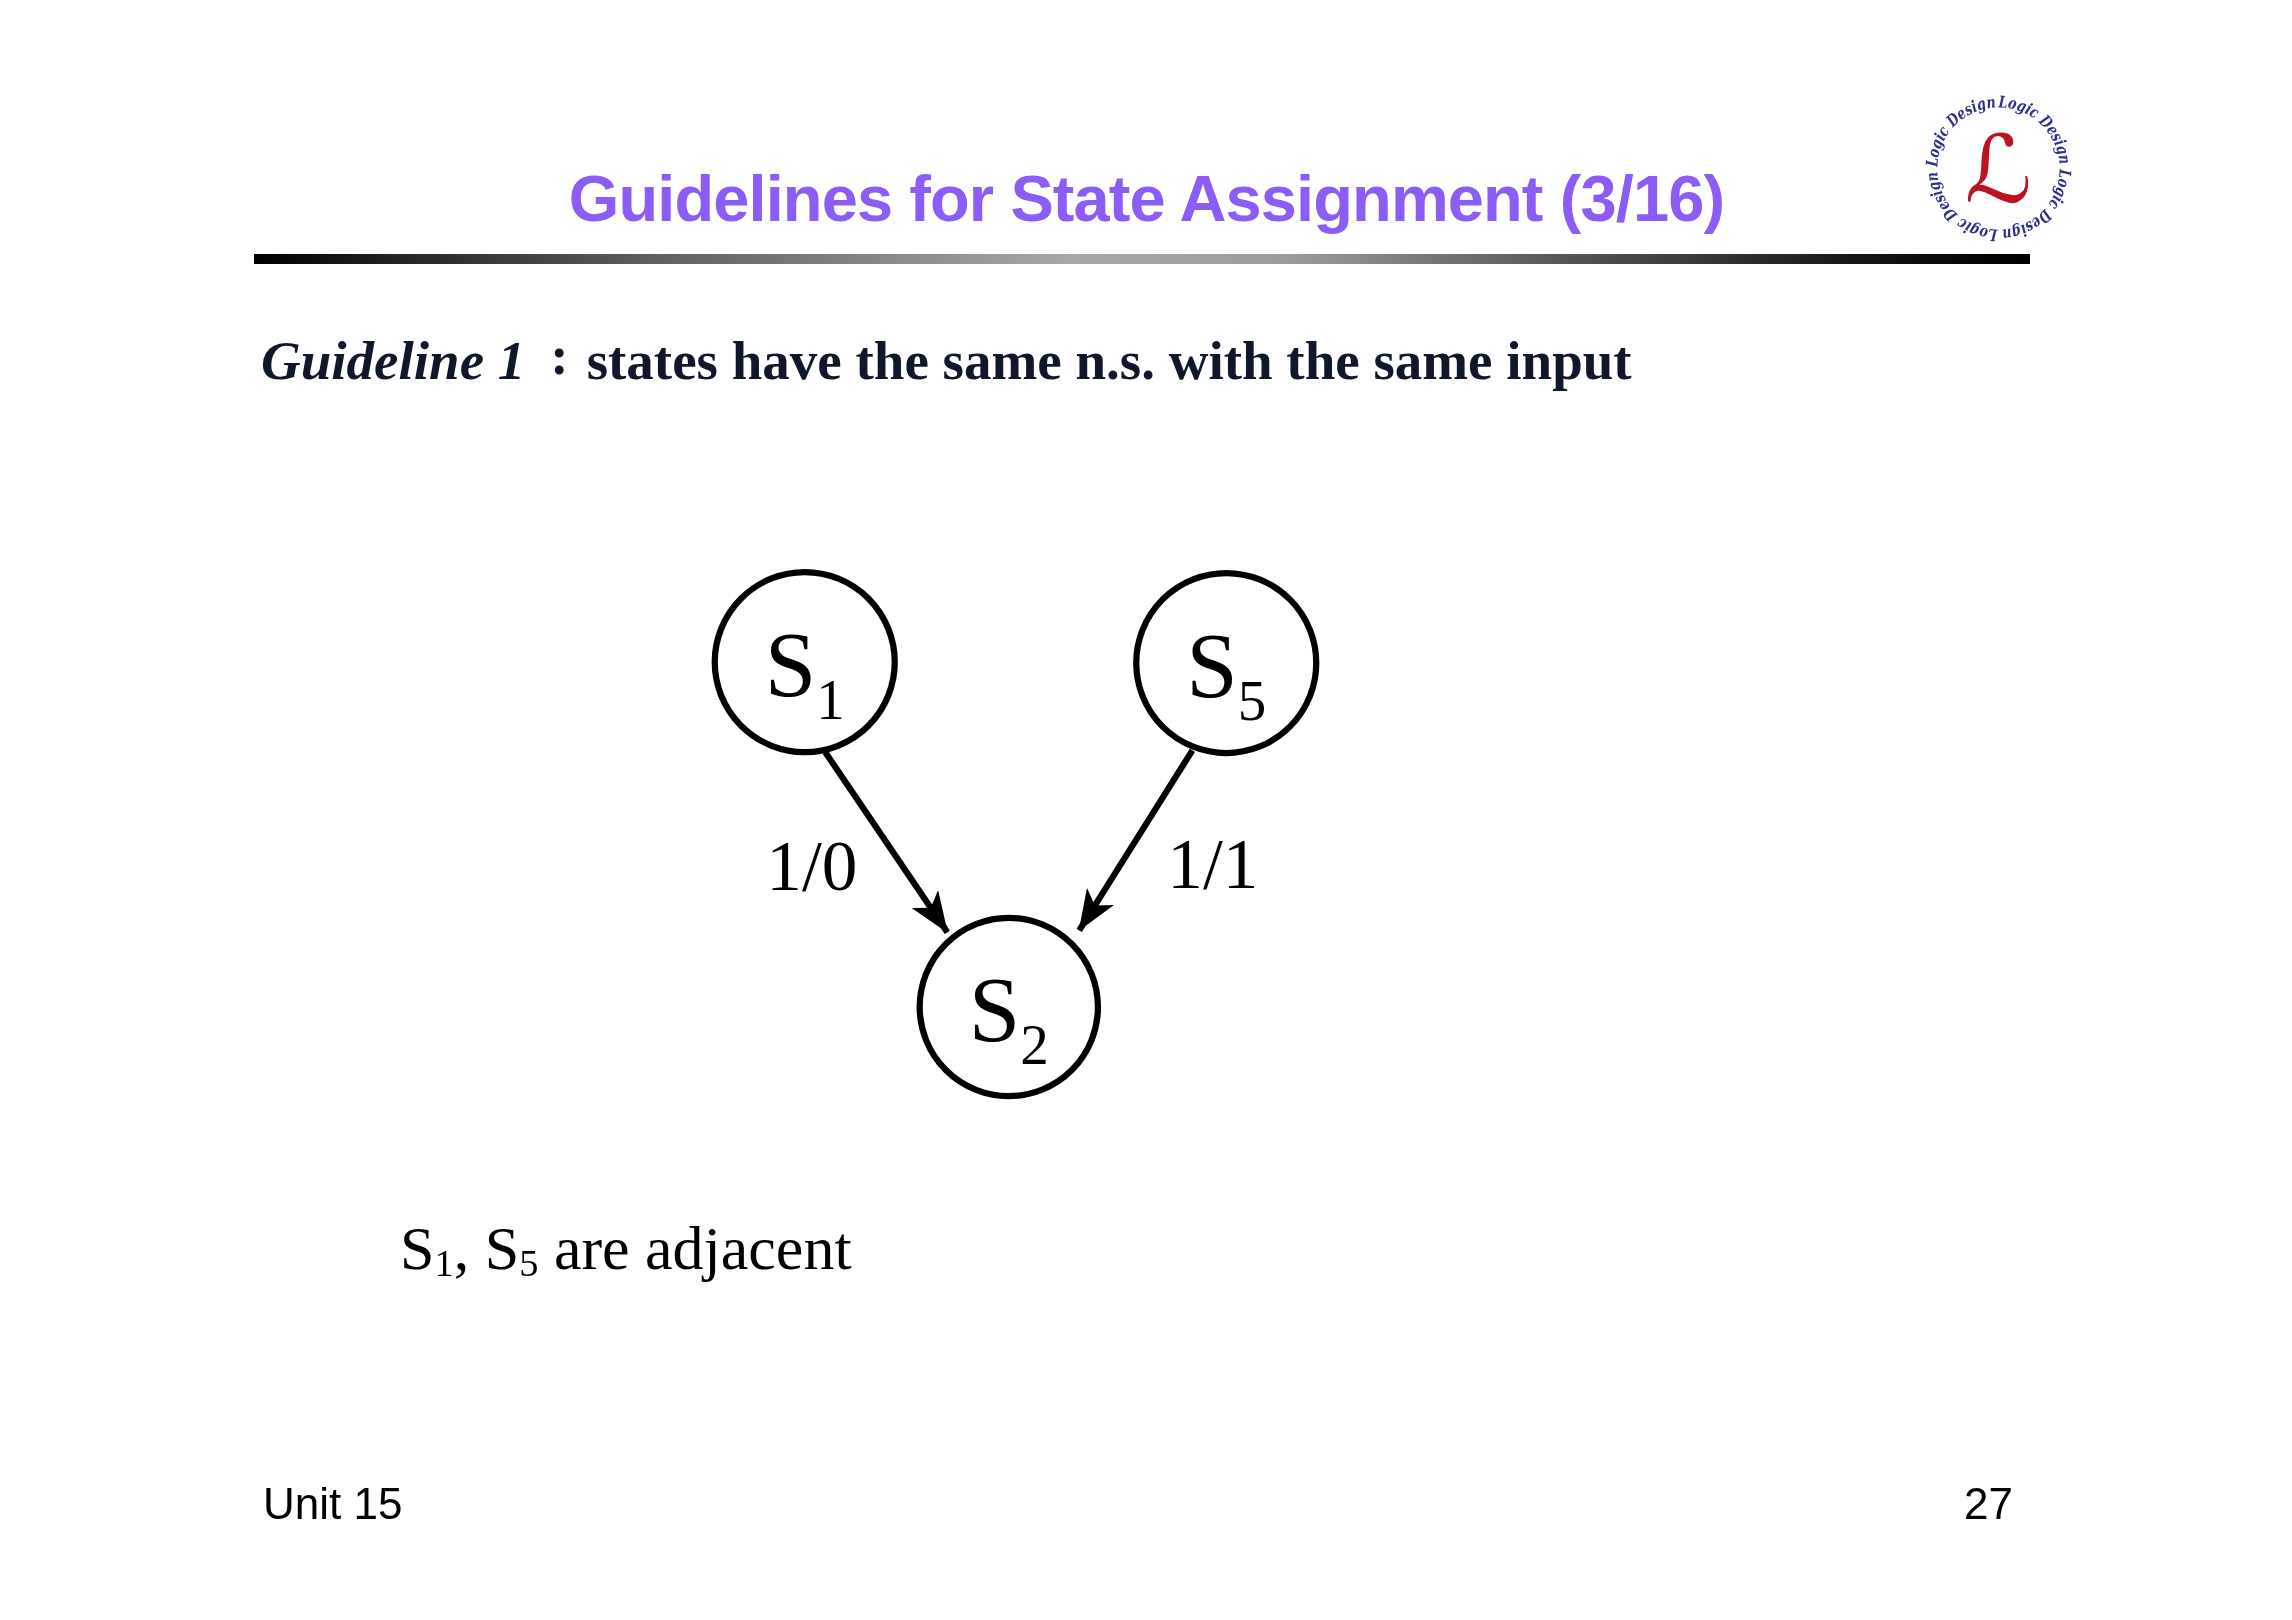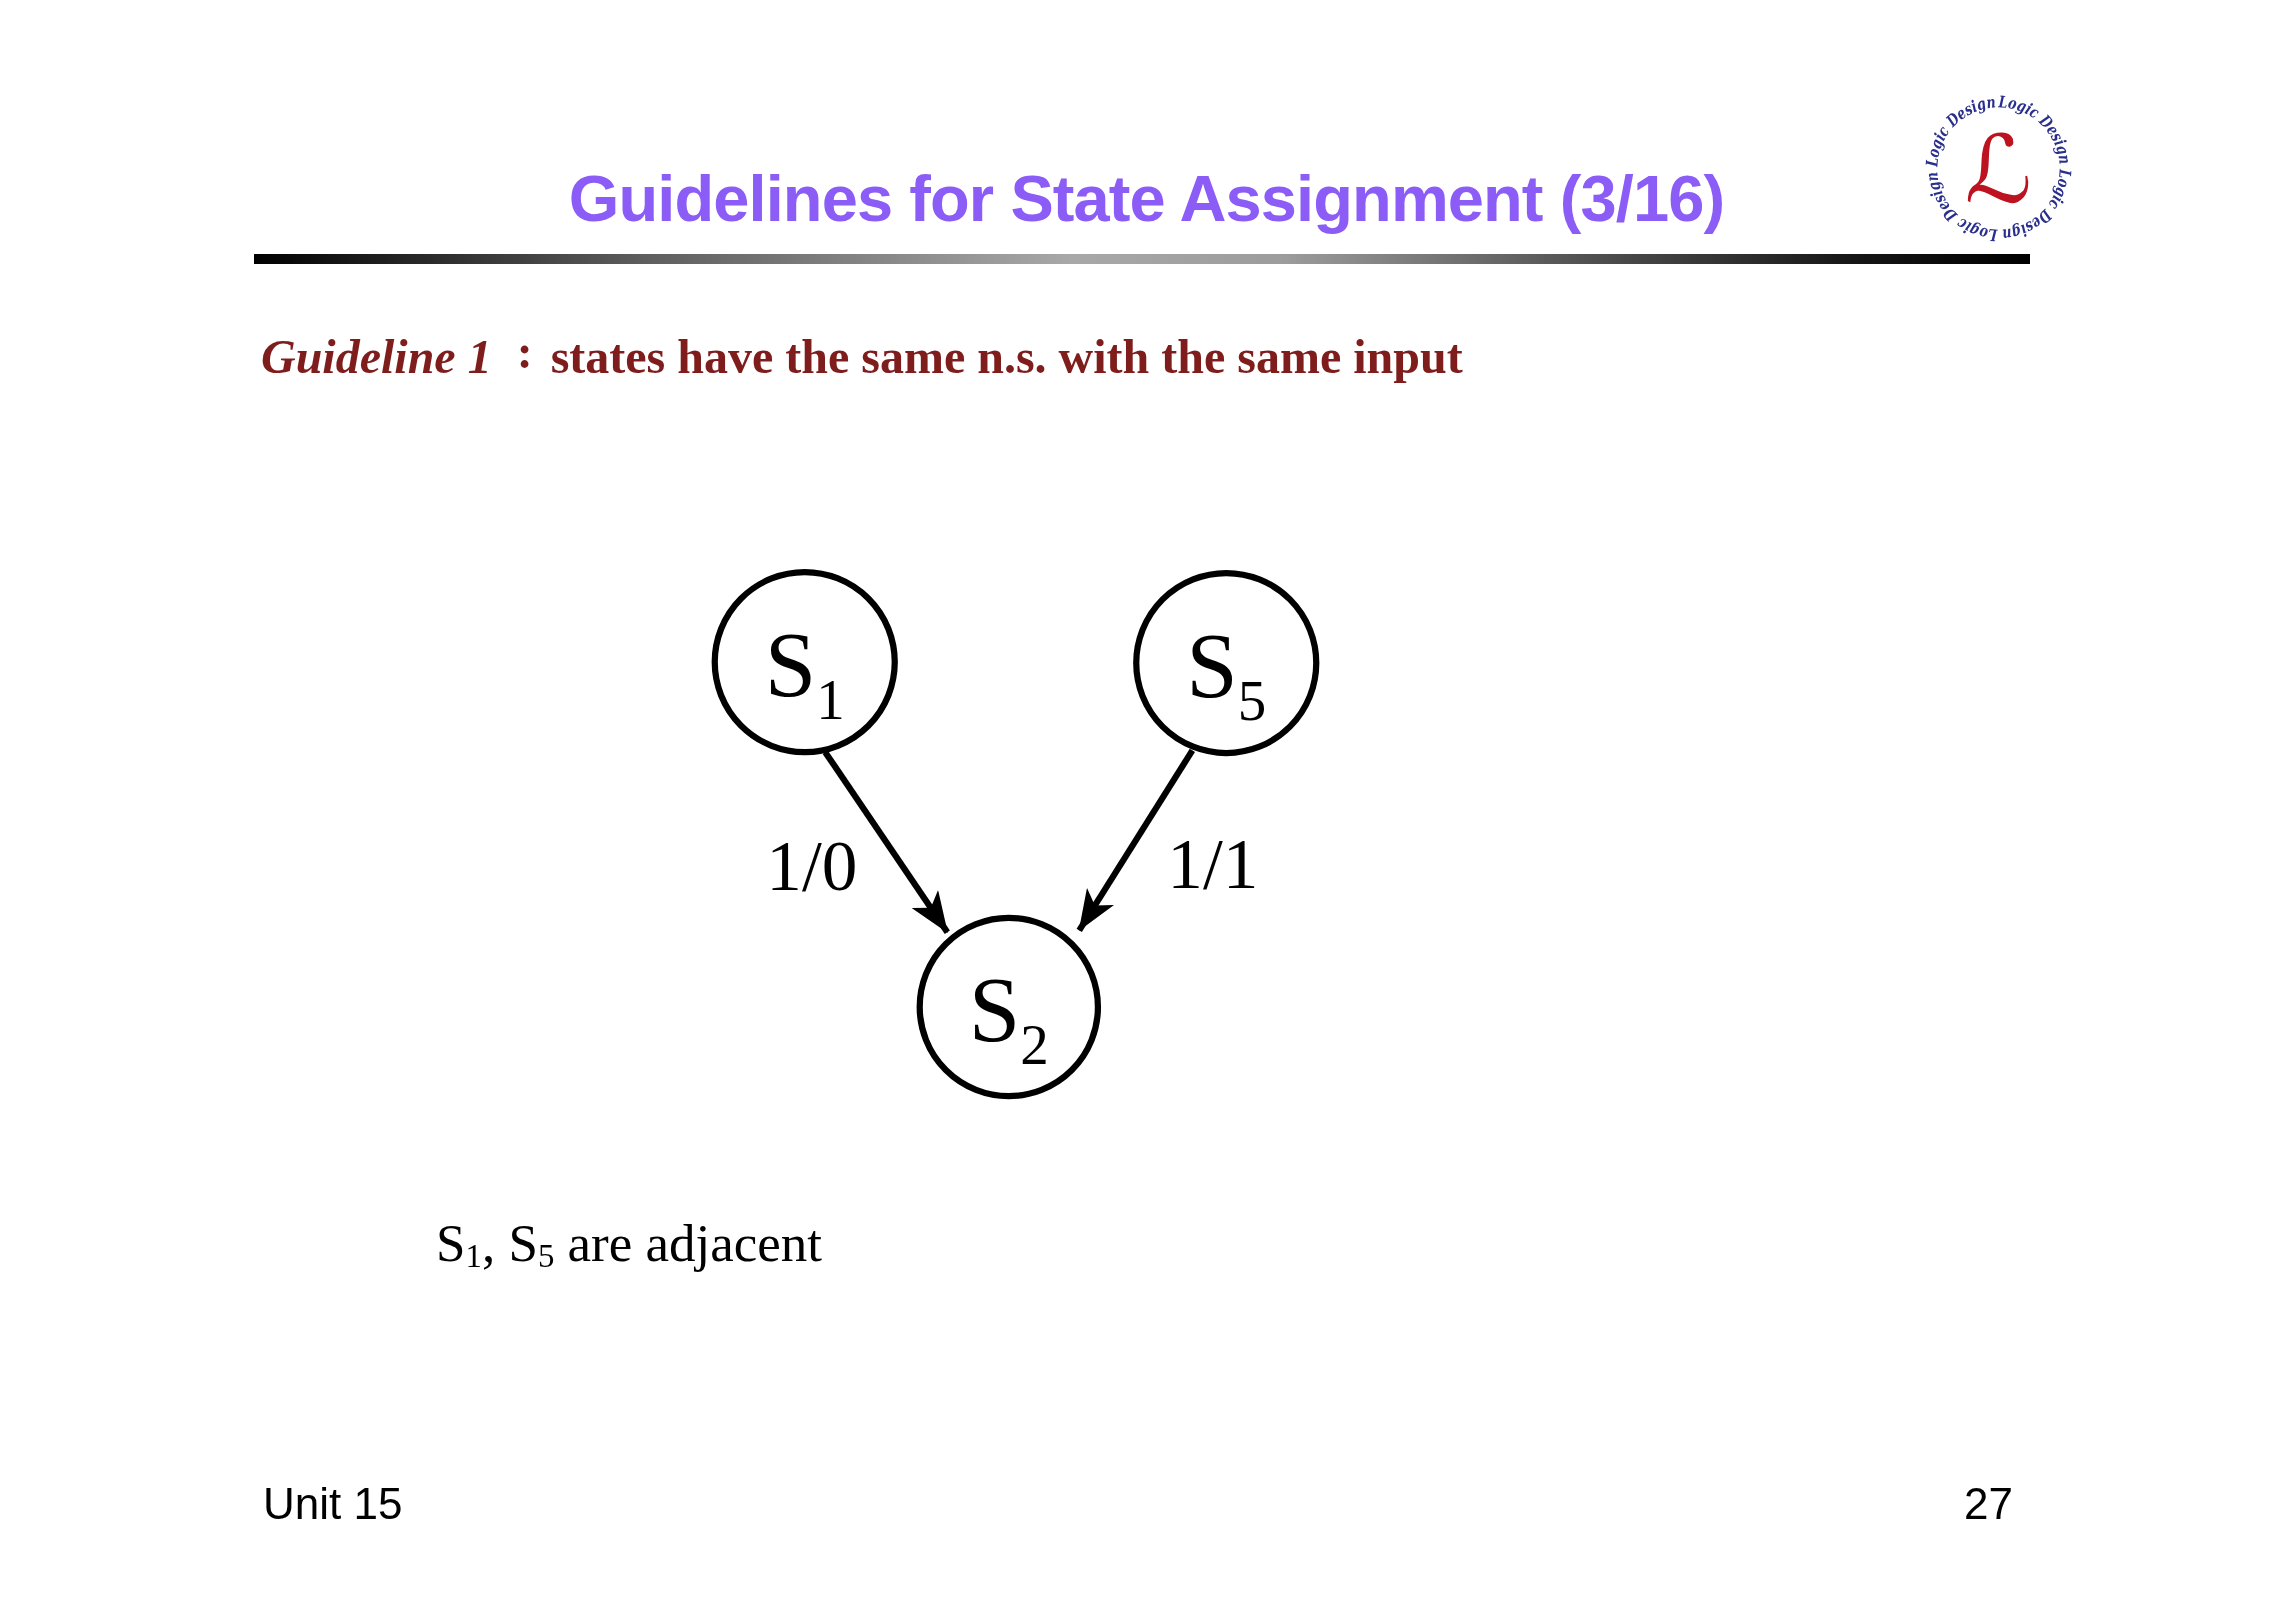--- a/index.html
+++ b/index.html
@@ -59,25 +59,25 @@
     font-style: italic;
     font-size: 104px;
     fill: #bd1220;
   }
 
   
   .guideline {
     position: absolute;
     left: 261px;
     top: 331px;
-    font-size: 48px;
+    font-size: 55px;
     line-height: 1.1;
     white-space: nowrap;
     font-family: "Liberation Serif", serif;
-    color: #7f1d1d;
+    color: #0f172a;
   }
   .g-label { font-weight: bold; font-style: italic; }
   .g-colon {
     font-weight: bold;
     display: inline-block;
     margin: 0 18px 0 25px;
     position: relative;
     top: -0.10em;
   }
   .g-text { font-weight: bold; }
@@ -101,24 +101,24 @@
   .edgelabel {
     font-family: "Liberation Serif", serif;
     font-size: 80px;
     fill: #000;
     text-anchor: middle;
   }
 
   
   .conclusion {
     position: absolute;
-    left: 436px;
+    left: 400px;
     top: 1217px;
     font-family: "Liberation Serif", serif;
-    font-size: 53px;
+    font-size: 62px;
     line-height: 1;
     white-space: nowrap;
   }
   .conclusion sub {
     font-size: 0.62em;
     line-height: 0;
     vertical-align: baseline;
     position: relative;
     top: 0.17em;
   }

